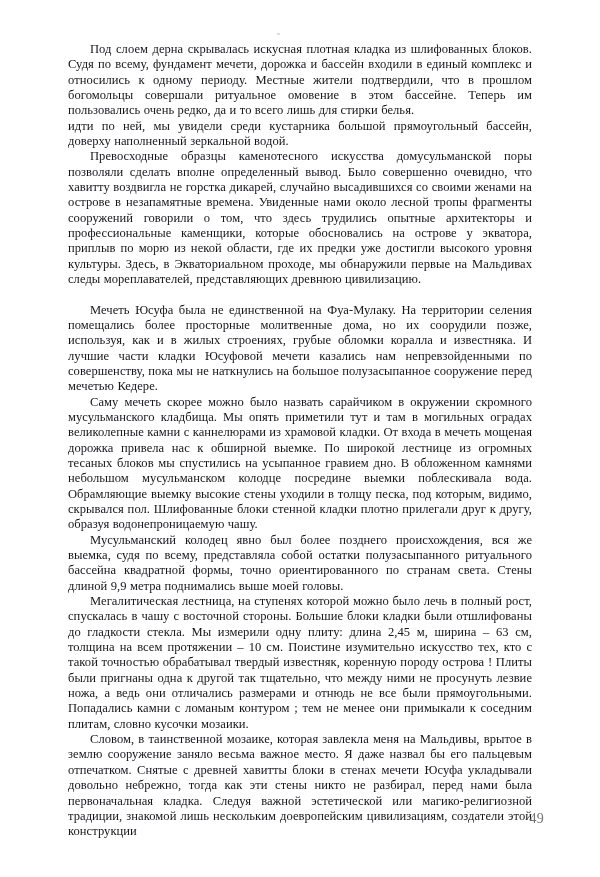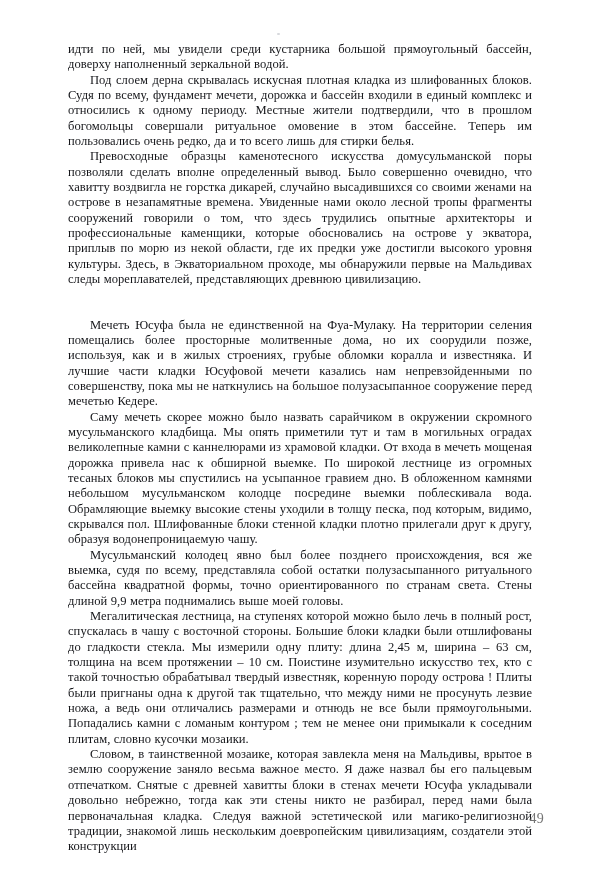--- a/index.html
+++ b/index.html
@@ -51,21 +51,21 @@
     line-height: 15.35px;
     letter-spacing: .05px;
     word-spacing: .2px;
     text-indent: 22px;
     hyphens: manual;
   }
 
   .para.no-indent { text-indent: 0; }
 
   
-  .para.gap-before { margin-top: 30px; }
+  .para.gap-before { margin-top: 15px; }
 
   .page-number {
     position: absolute;
     right: 56px;
     top: 812px;
     font-size: 14px;
     line-height: 1;
     font-family: "Liberation Serif", "DejaVu Serif", serif;
     color: #737373;
     letter-spacing: .3px;
@@ -73,23 +73,23 @@
 </style>
 </head>
 <body>
 
 <div class="page">
 
   <div class="scan-speck"></div>
 
   <div class="text-column">
 
+    <p class="para">Под слоем дерна скрывалась искусная плотная кладка из шлифованных блоков. Судя по всему, фундамент мечети, дорожка и бассейн входили в единый комплекс и относились к одному периоду. Местные жители подтвердили, что в прошлом богомольцы совершали ритуальное омовение в этом бассейне. Теперь им пользовались очень редко, да и то всего лишь для стирки белья.</p>
+
     <p class="para no-indent">идти по ней, мы увидели среди кустарника большой прямоугольный бассейн, доверху наполненный зеркальной водой.</p>
-
-    <p class="para">Под слоем дерна скрывалась искусная плотная кладка из шлифованных блоков. Судя по всему, фундамент мечети, дорожка и бассейн входили в единый комплекс и относились к одному периоду. Местные жители подтвердили, что в прошлом богомольцы совершали ритуальное омовение в этом бассейне. Теперь им пользовались очень редко, да и то всего лишь для стирки белья.</p>
 
     <p class="para">Превосходные образцы каменотесного искусства домусульманской поры позволяли сделать вполне определенный вывод. Было совершенно очевидно, что хавитту воздвигла не горстка дикарей, случайно высадившихся со своими женами на острове в незапамятные времена. Увиденные нами около лесной тропы фрагменты сооружений говорили о том, что здесь трудились опытные архитекторы и профессиональные каменщики, которые обосновались на острове у экватора, приплыв по морю из некой области, где их предки уже достигли высокого уровня культуры. Здесь, в Экваториальном проходе, мы обнаружили первые на Мальдивах следы мореплавателей, представляющих древнюю цивилизацию.</p>
 
     <p class="para gap-before">Мечеть Юсуфа была не единственной на Фуа-Мулаку. На территории селения помещались более просторные молитвенные дома, но их соорудили позже, используя, как и в жилых строениях, грубые обломки коралла и известняка. И лучшие части кладки Юсуфовой мечети казались нам непревзойденными по совершенству, пока мы не наткнулись на большое полузасыпанное сооружение перед мечетью Кедере.</p>
 
     <p class="para">Саму мечеть скорее можно было назвать сарайчиком в окружении скромного мусульманского кладбища. Мы опять приметили тут и там в могильных оградах великолепные камни с каннелюрами из храмовой кладки. От входа в мечеть мощеная дорожка привела нас к обширной выемке. По широкой лестнице из огромных тесаных блоков мы спустились на усыпанное гравием дно. В обложенном камнями небольшом мусульманском колодце посредине выемки поблескивала вода. Обрамляющие выемку высокие стены уходили в толщу песка, под которым, видимо, скрывался пол. Шлифованные блоки стенной кладки плотно прилегали друг к другу, образуя водонепроницаемую чашу.</p>
 
     <p class="para">Мусульманский колодец явно был более позднего происхождения, вся же выемка, судя по всему, представляла собой остатки полузасыпанного ритуального бассейна квадратной формы, точно ориентированного по странам света. Стены длиной 9,9 метра поднимались выше моей головы.</p>
 
     <p class="para">Мегалитическая лестница, на ступенях которой можно было лечь в полный рост, спускалась в чашу с восточной стороны. Большие блоки кладки были отшлифованы до гладкости стекла. Мы измерили одну плиту: длина 2,45 м, ширина – 63 см, толщина на всем протяжении – 10 см. Поистине изумительно искусство тех, кто с такой точностью обрабатывал твердый известняк, коренную породу острова ! Плиты были пригнаны одна к другой так тщательно, что между ними не просунуть лезвие ножа, а ведь они отличались размерами и отнюдь не все были прямоугольными. Попадались камни с ломаным контуром ; тем не менее они примыкали к соседним плитам, словно кусочки мозаики.</p>

